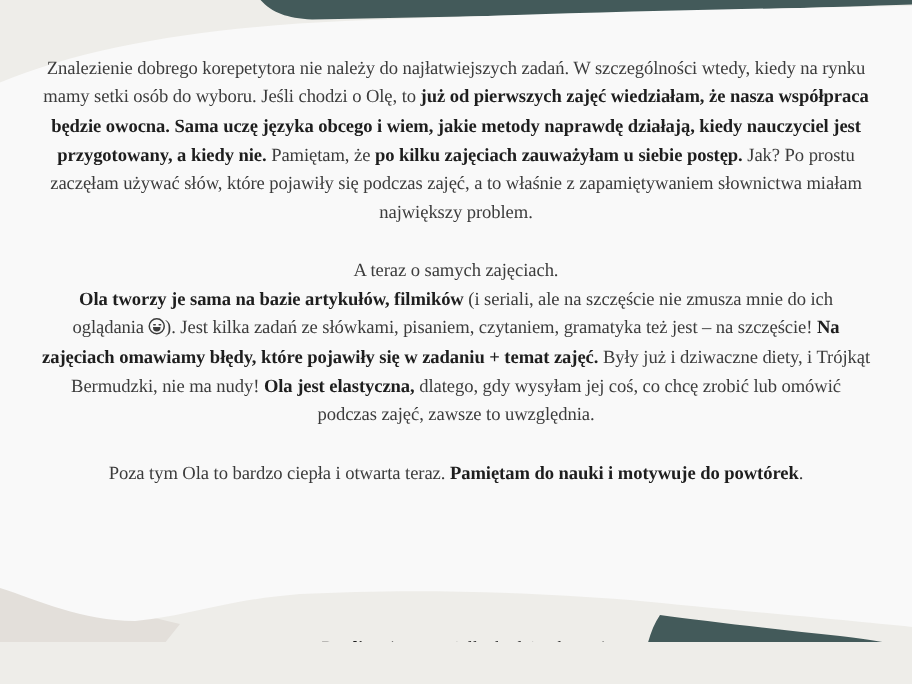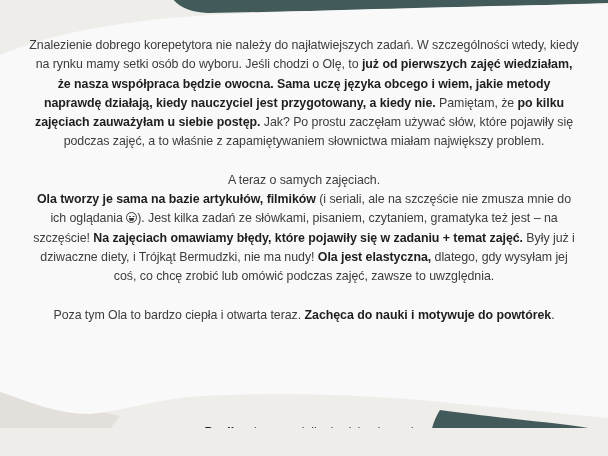--- a/index.html
+++ b/index.html
@@ -8,21 +8,21 @@
       width: 608px;
       height: 456px;
       overflow: hidden;
       background: #eeede9;
     }
     .canvas {
       position: relative;
       width: 608px;
       height: 428px;
       overflow: hidden;
-      font-family: Liberation Sans, sans-serif;
+      font-family: Liberation Serif, serif;
     }
     .bg-svg {
       position: absolute;
       left: 0;
       top: 0;
       width: 608px;
       height: 456px;
     }
     .content {
       position: absolute;
@@ -103,19 +103,19 @@
     <path d="M0 55 C60 30 140 18 230 14 C330 10 470 6 608 4 L608 418 C560 413 480 406 420 400 C330 393 260 393 200 396 C150 400 130 410 90 414 C55 414 25 400 0 392 Z" fill="#f9f9f9"></path>
 
     <path d="M440 410 C470 414 520 420 560 424 C585 427 600 430 608 432 L608 456 L430 456 C428 440 432 422 440 410 Z" fill="#435a5a"></path>
   </svg>
 
   <div class="content">
     <p><span>Znalezienie dobrego korepetytora nie należy do najłatwiejszych zadań. W szczególności wtedy, kiedy na rynku mamy setki osób do wyboru. Jeśli chodzi o Olę, to </span><b>już od pierwszych zajęć wiedziałam, że nasza współpraca będzie owocna. Sama uczę języka obcego i wiem, jakie metody naprawdę działają, kiedy nauczyciel jest przygotowany, a kiedy nie.</b><span> Pamiętam, że </span><b>po kilku zajęciach zauważyłam u siebie postęp.</b><span> Jak? Po prostu zaczęłam używać słów, które pojawiły się podczas zajęć, a to właśnie z zapamiętywaniem słownictwa miałam największy problem.</span></p>
     <div class="gap"></div>
     <p><span>A teraz o samych zajęciach.</span><br><b>Ola tworzy je sama na bazie artykułów, filmików</b><span> (i seriali, ale na szczęście nie zmusza mnie do ich oglądania </span><span class="emoji"></span><span>). Jest kilka zadań ze słówkami, pisaniem, czytaniem, gramatyka też jest – na szczęście! </span><b>Na zajęciach omawiamy błędy, które pojawiły się w zadaniu + temat zajęć.</b><span> Były już i dziwaczne diety, i Trójkąt Bermudzki, nie ma nudy! </span><b>Ola jest elastyczna,</b><span> dlatego, gdy wysyłam jej coś, co chcę zrobić lub omówić podczas zajęć, zawsze to uwzględnia.</span></p>
     <div class="gap"></div>
-    <p><span>Poza tym Ola to bardzo ciepła i otwarta teraz. </span><b>Zachęca do nauki i motywuje do powtórek</b><span>.</span></p>
+    <p><span>Poza tym Ola to bardzo ciepła i otwarta teraz. </span><b>Pamiętam do nauki i motywuje do powtórek</b><span>.</span></p>
     <div class="gap"></div>
   </div>
 
   <div class="signature"><b>Paulina</b><span> (nauczycielka będzie obcego)</span></div>
 
 </div>
 
 </body></html>

